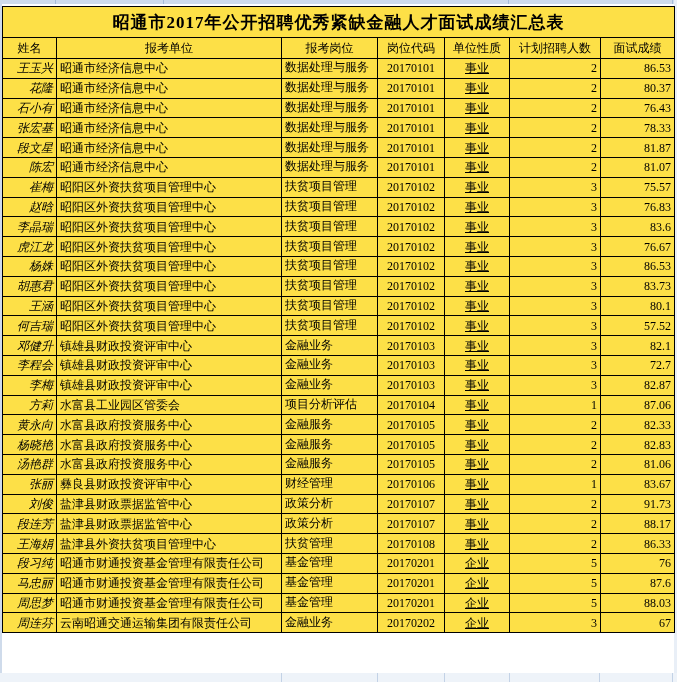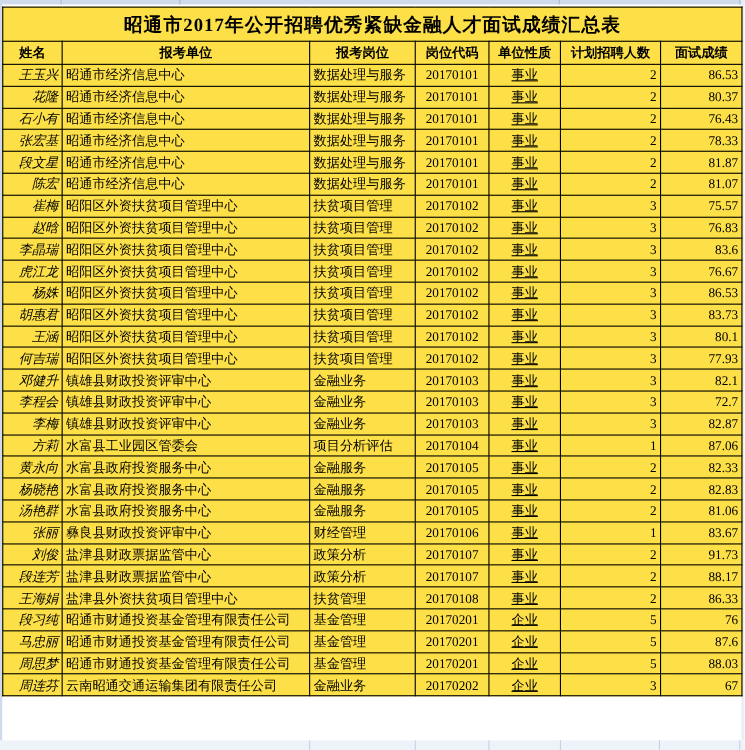--- a/index.html
+++ b/index.html
@@ -43,27 +43,27 @@
   }
   tr.title-row { height: 31px; }
   tr.title-row td {
     font-size: 17px;
     font-weight: bold;
     text-align: center;
     letter-spacing: 1px;
   }
   tr.header-row { height: 21px; }
   tr.header-row th {
-    font-weight: bold;
+    font-weight: normal;
     text-align: center;
   }
   tbody tr { height: 19.8px; }
   td.c-name   { text-align: right; font-style: italic; }
   td.c-unit   { text-align: left; }
-  td.c-post   { text-align: left; }
+  td.c-post   { text-align: left; font-family: Liberation Mono, monospace; }
   td.c-code   { text-align: center; }
   td.c-nature { text-align: center; text-decoration: underline; }
   td.c-plan   { text-align: right; }
   td.c-score  { text-align: right; font-family: Liberation Serif, serif; }
 </style>
 </head>
 <body>
 
 <div class="screen">
 
@@ -224,21 +224,21 @@
           <td class="c-plan">3</td>
           <td class="c-score">80.1</td>
         </tr>
         <tr>
           <td class="c-name">何吉瑞</td>
           <td class="c-unit">昭阳区外资扶贫项目管理中心</td>
           <td class="c-post">扶贫项目管理</td>
           <td class="c-code">20170102</td>
           <td class="c-nature">事业</td>
           <td class="c-plan">3</td>
-          <td class="c-score">77.93</td>
+          <td class="c-score">57.52</td>
         </tr>
         <tr>
           <td class="c-name">邓健升</td>
           <td class="c-unit">镇雄县财政投资评审中心</td>
           <td class="c-post">金融业务</td>
           <td class="c-code">20170103</td>
           <td class="c-nature">事业</td>
           <td class="c-plan">3</td>
           <td class="c-score">82.1</td>
         </tr>

